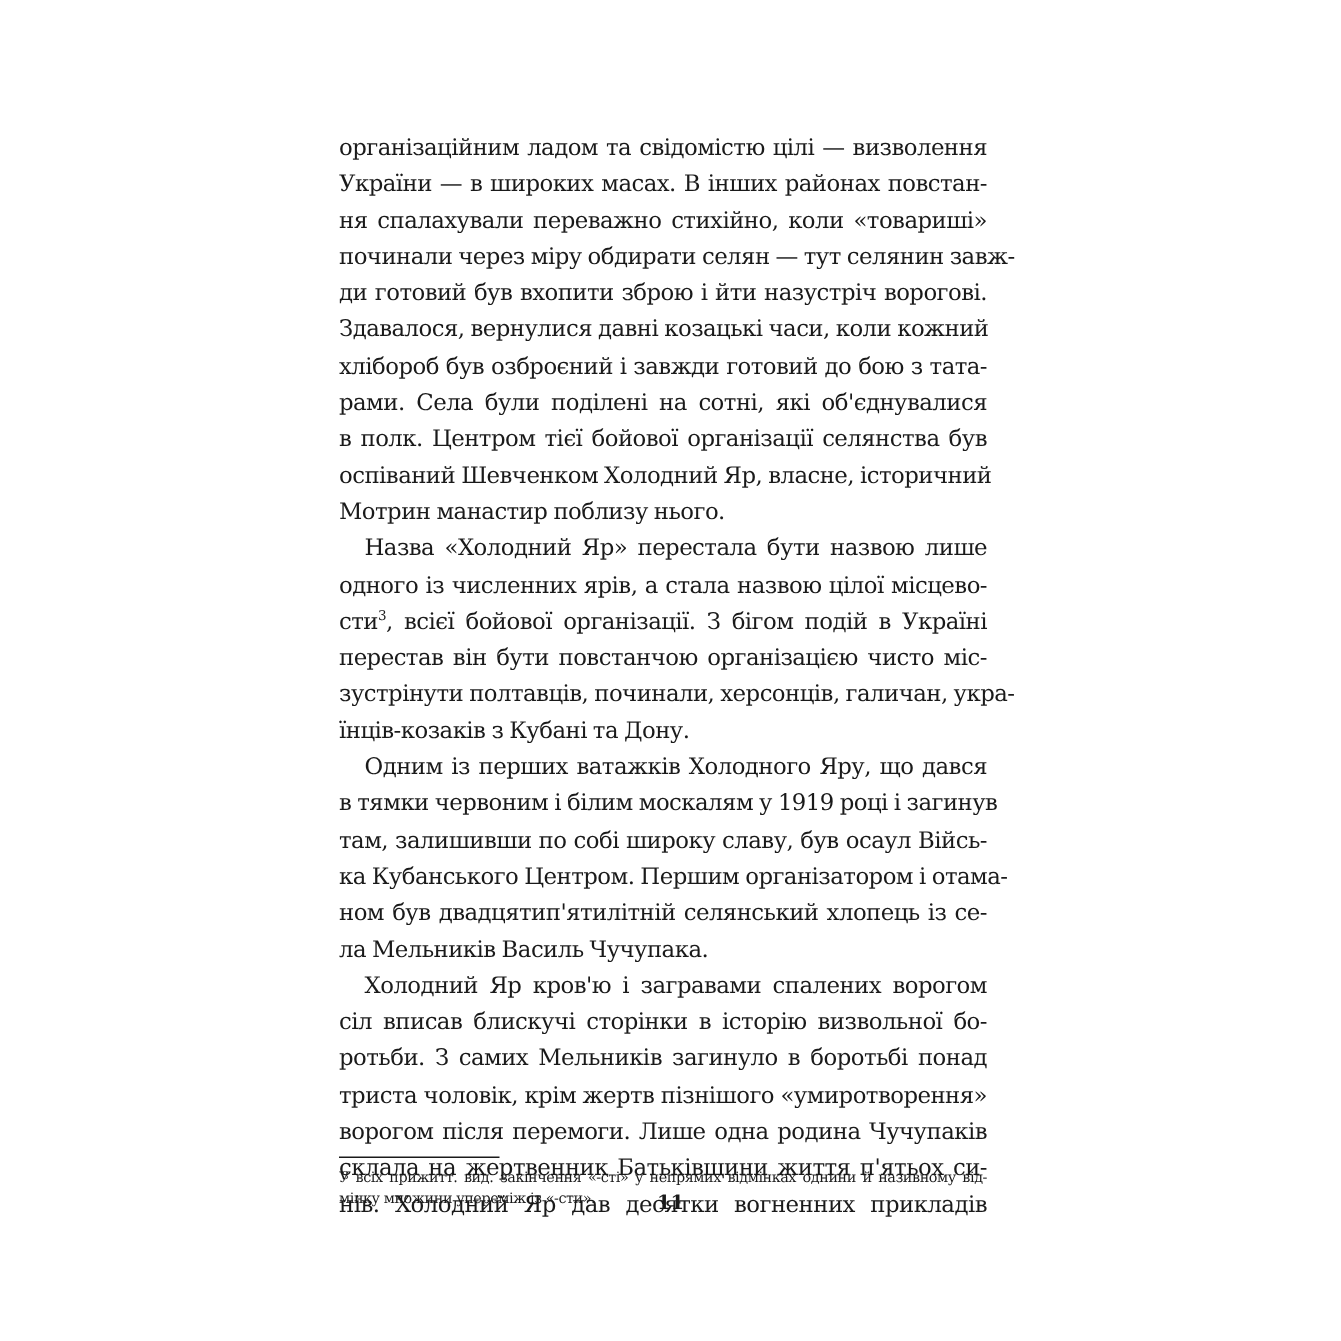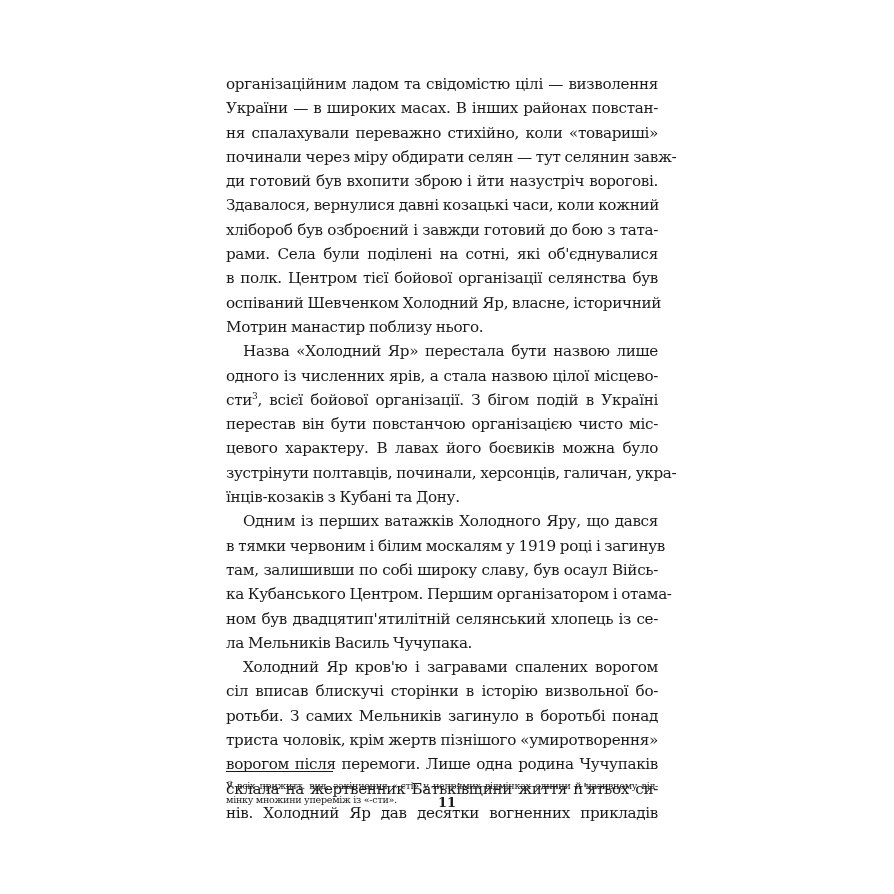--- a/index.html
+++ b/index.html
@@ -16,21 +16,21 @@
     .page {
       position: absolute;
       left: 0; top: 0;
       width: 894px;
       height: 894px;
       background: #ffffff;
     }
     .text-block {
       position: absolute;
       left: 226px;
-      top: 72px;
+      top: 86px;
       width: 432px;
       font-family: "DejaVu Serif", serif;
       font-size: 15.2px;
       line-height: 24.3px;
       color: #1a1a1a;
     }
     .line {
       display: block;
       white-space: nowrap;
       text-align: justify;
@@ -112,21 +112,20 @@
     <span class="line">хлібороб був озброєний і завжди готовий до бою з тата-</span>
     <span class="line">рами. Села були поділені на сотні, які об'єднувалися</span>
     <span class="line">в полк. Центром тієї бойової організації селянства був</span>
     <span class="line">оспіваний Шевченком Холодний Яр, власне, історичний</span>
     <span class="line last">Мотрин манастир поблизу нього.</span>
 
     <span class="line indent">Назва «Холодний Яр» перестала бути назвою лише</span>
     <span class="line">одного із численних ярів, а стала назвою цілої місцево-</span>
     <span class="line"><span>сти</span><sup class="fnref">3</sup><span>, всієї бойової організації. З бігом подій в Україні</span></span>
     <span class="line">перестав він бути повстанчою організацією чисто міс-</span>
-    <span class="line">цевого характеру. В лавах його боєвиків можна було</span>
     <span class="line">зустрінути полтавців, починали, херсонців, галичан, укра-</span>
     <span class="line last">їнців-козаків з Кубані та Дону.</span>
 
     <span class="line indent">Одним із перших ватажків Холодного Яру, що дався</span>
     <span class="line">в тямки червоним і білим москалям у 1919 році і загинув</span>
     <span class="line">там, залишивши по собі широку славу, був осаул Війсь-</span>
     <span class="line">ка Кубанського Центром. Першим організатором і отама-</span>
     <span class="line">ном був двадцятип'ятилітній селянський хлопець із се-</span>
     <span class="line last">ла Мельників Василь Чучупака.</span>
 

